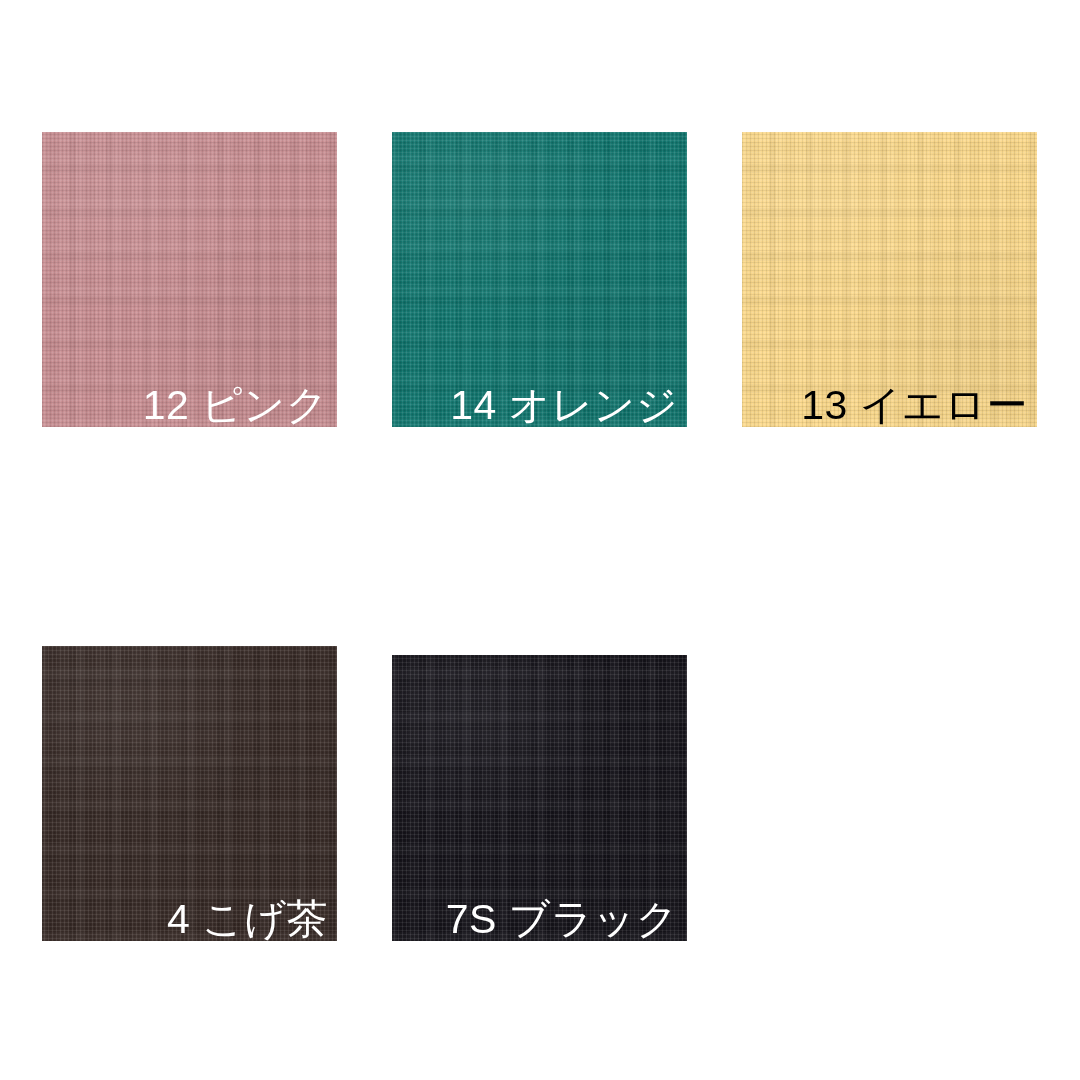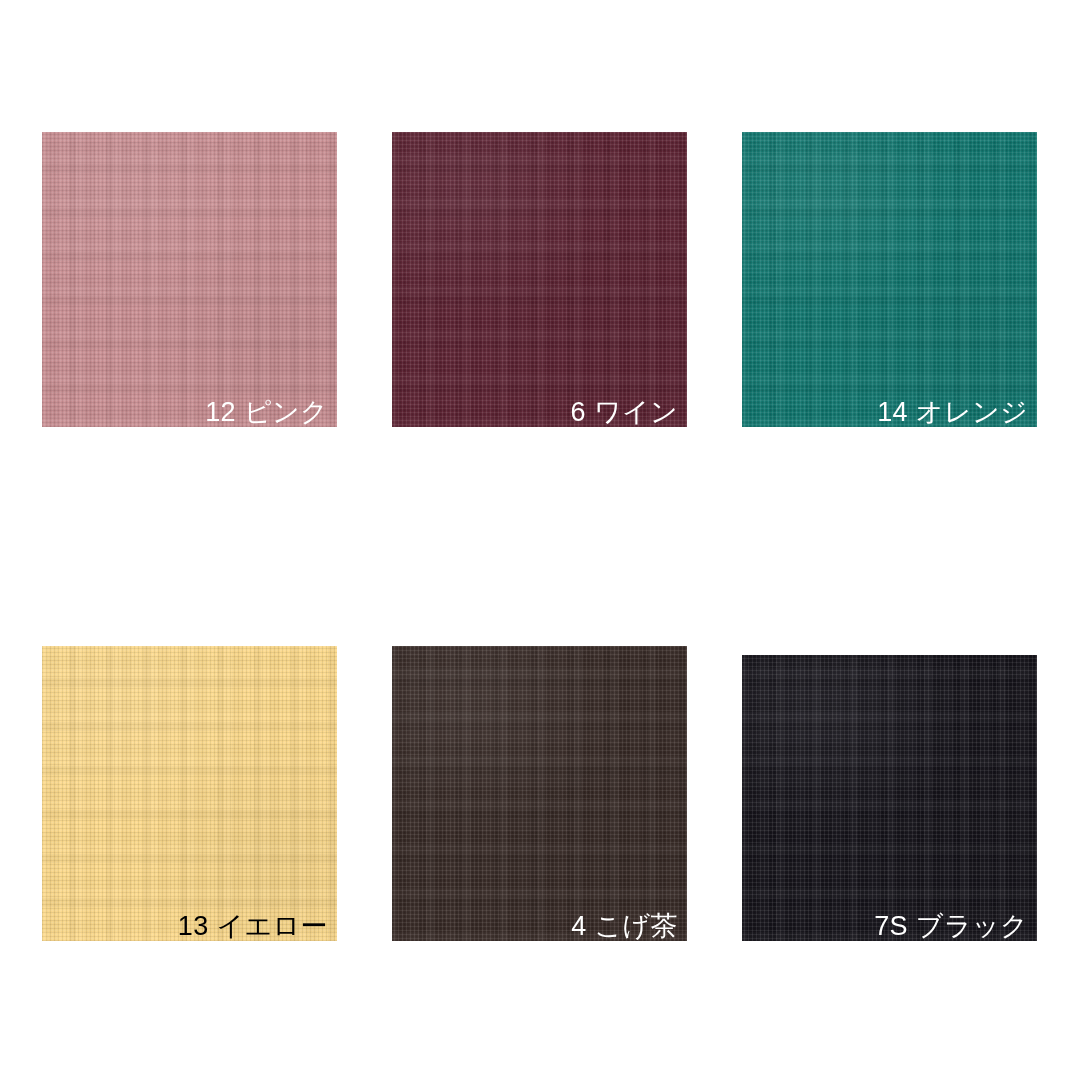--- a/index.html
+++ b/index.html
@@ -94,47 +94,41 @@
         rgba(255,255,255,0.013) 44px
       ),
       radial-gradient(ellipse 70% 55% at 28% 22%, rgba(255,255,255,0.055), rgba(255,255,255,0) 70%),
       radial-gradient(ellipse 65% 60% at 78% 72%, rgba(0,0,0,0.040), rgba(0,0,0,0) 72%);
   }
 
   .swatch-label {
     position: absolute;
     right: 9px;
     bottom: 1px;
-    font-size: 27px;
+    font-size: 41px;
     line-height: 1;
     letter-spacing: 0.4px;
     white-space: nowrap;
     font-weight: 400;
   }
   .swatch-label.on-dark { color: #ffffff; }
   .swatch-label.on-light { color: #000000; }
 </style>
 </head>
 <body style="background: rgb(255, 255, 255);">
 
 <div id="swatch-grid">
 
   <div class="swatch" style="background-color: rgb(201, 142, 146);">
     <div class="weave-warp"></div>
     <div class="weave-weft"></div>
     <div class="weave-mottle"></div>
     <span class="swatch-label on-dark" style="color: rgb(255, 255, 255);">12 ピンク</span>
   </div>
 
-  <div class="swatch" style="background-color: rgb(92, 34, 50);">
-    <div class="weave-warp"></div>
-    <div class="weave-weft"></div>
-    <div class="weave-mottle"></div>
-    <span class="swatch-label on-dark" style="color: rgb(255, 255, 255);">6 ワイン</span>
-  </div>
 
   <div class="swatch" style="background-color: #0f766e;">
     <div class="weave-warp"></div>
     <div class="weave-weft"></div>
     <div class="weave-mottle"></div>
     <span class="swatch-label on-dark" style="color: rgb(255, 255, 255);">14 オレンジ</span>
   </div>
 
   <div class="swatch" style="background-color: rgb(252, 217, 138);">
     <div class="weave-warp"></div>

